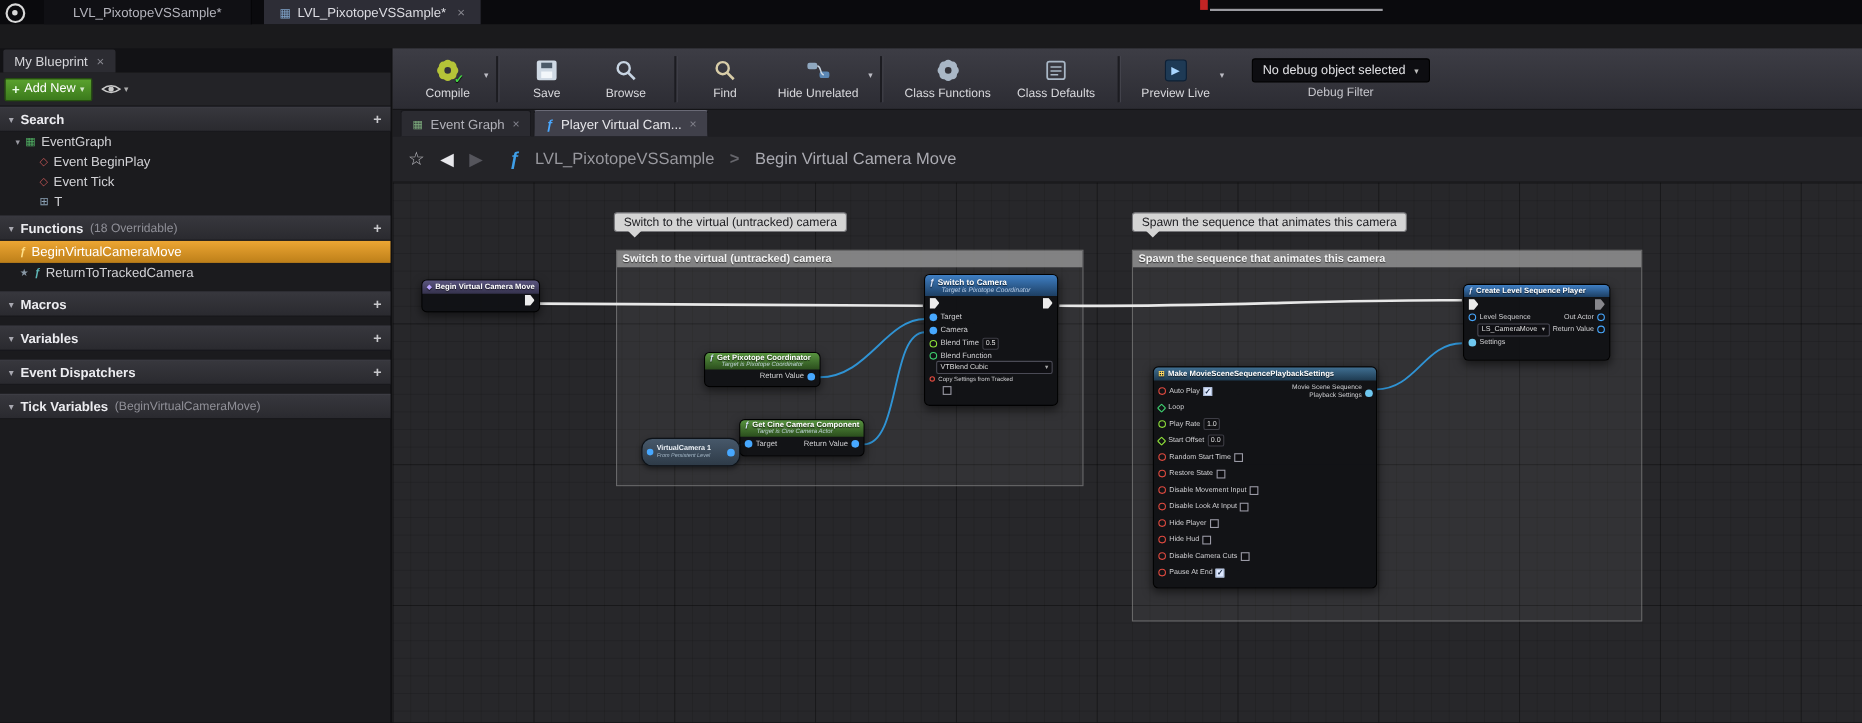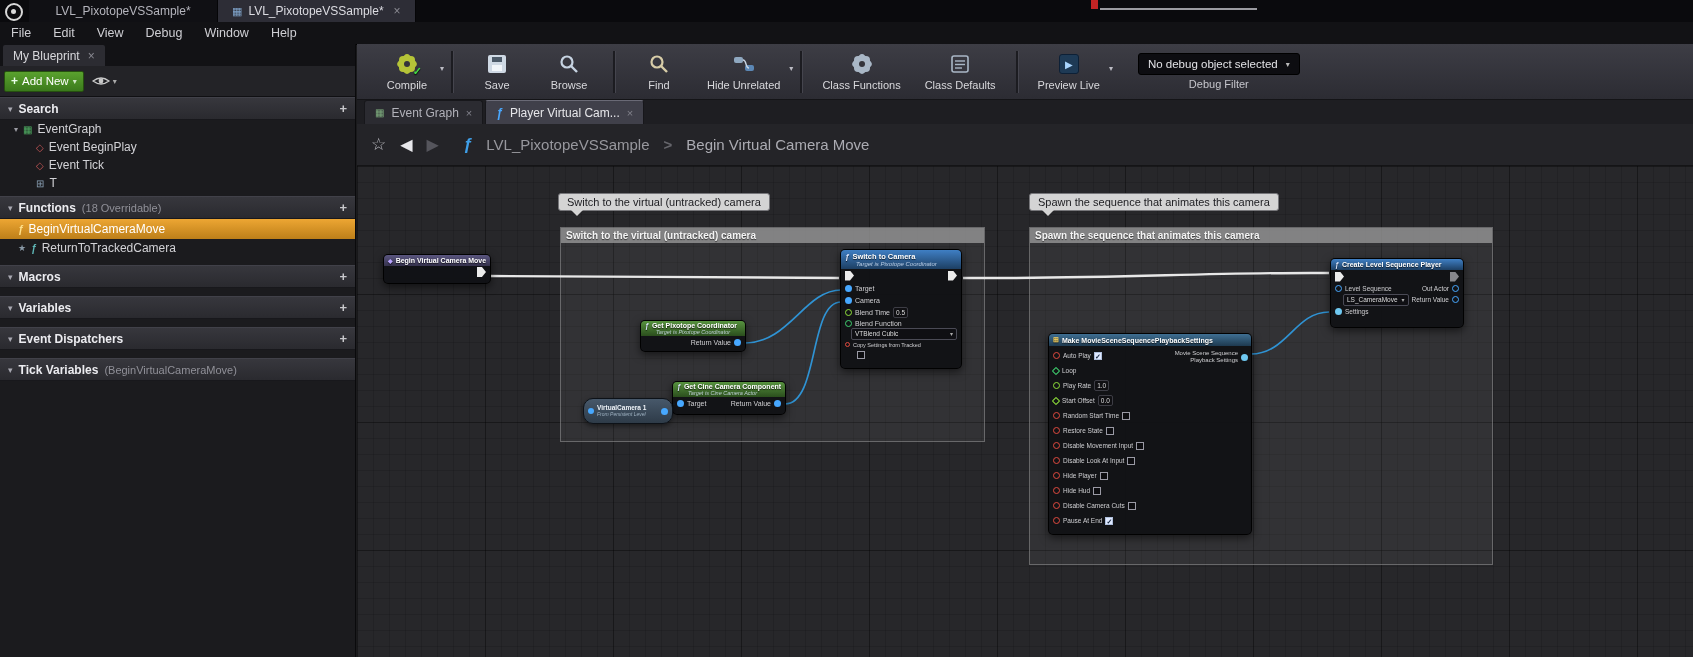--- a/index.html
+++ b/index.html
@@ -1,19 +1,19 @@
 <!DOCTYPE html>
 <html><head>
 <meta charset="utf-8">
 <style>
   html,body{margin:0;padding:0;background:#09090b;font-family:"Liberation Sans",sans-serif;}
   .app{position:relative;width:1693px;height:657px;overflow:hidden;background:#1a1a1c;}
 
   
-  .titlebar{position:absolute;left:0;top:0;width:1693px;height:22px;background:#0a0a0d;display:flex;align-items:flex-end;}
+  .titlebar{position:absolute;left:0;top:0;width:1693px;height:22px;background:#0a0a0d;display:flex;align-items:flex-end;gap:11px;}
   .ue-logo{width:18px;height:18px;margin:2px 6px 1px 5px;border:2px solid #d8d8d8;border-radius:50%;box-sizing:border-box;position:relative;}
   .ue-logo::after{content:"";position:absolute;left:4px;top:4px;width:5px;height:5px;background:#d8d8d8;border-radius:50%;}
   .doc-tab{height:22px;display:flex;align-items:center;gap:6px;padding:0 14px;background:#101014;color:#b4b4bc;font-size:12px;min-width:160px;justify-content:center;border-right:1px solid #050507;}
   .doc-tab.active{background:#2d2d36;color:#dcdce2;}
   .doc-tab-icon{color:#7fa3c9;font-size:11px;}
   .doc-tab-close{color:#8a8a92;font-size:12px;margin-left:4px;}
   .artifact-red{position:absolute;left:1091px;top:0;width:7px;height:9px;background:#c32424;}
   .artifact-line{position:absolute;left:1100px;top:8px;width:157px;height:2px;background:#9a9aa0;}
 
   
@@ -150,28 +150,20 @@
     </div>
     <div class="doc-tab active">
       <span class="doc-tab-icon">▦</span>
       <span>LVL_PixotopeVSSample*</span>
       <span class="doc-tab-close">×</span>
     </div>
     <div class="artifact-red"></div>
     <div class="artifact-line"></div>
   </div>
 
-  <div class="menubar">
-    <span class="menu-item">File</span>
-    <span class="menu-item">Edit</span>
-    <span class="menu-item">View</span>
-    <span class="menu-item">Debug</span>
-    <span class="menu-item">Window</span>
-    <span class="menu-item">Help</span>
-  </div>
 
   <div class="leftpanel">
     <div class="panel-tabrow">
       <div class="panel-tab">
         <span>My Blueprint</span>
         <span class="x">×</span>
       </div>
     </div>
     <div class="bp-toolbar">
       <div class="addnew">

